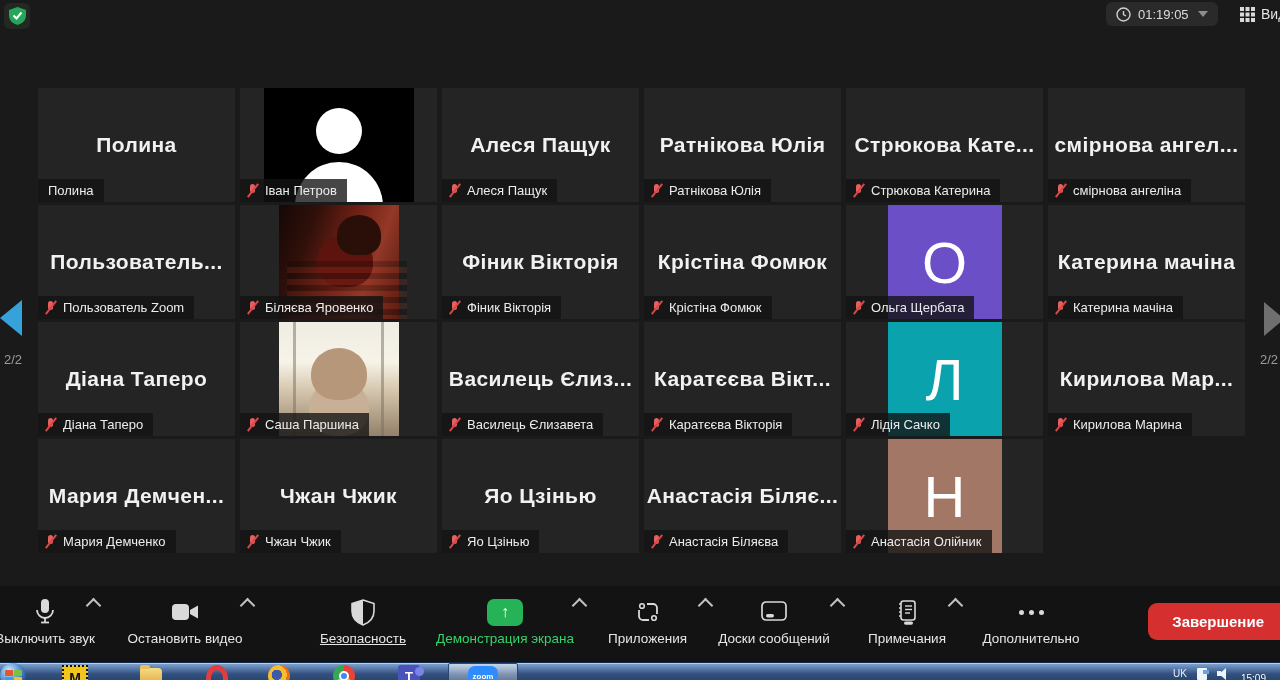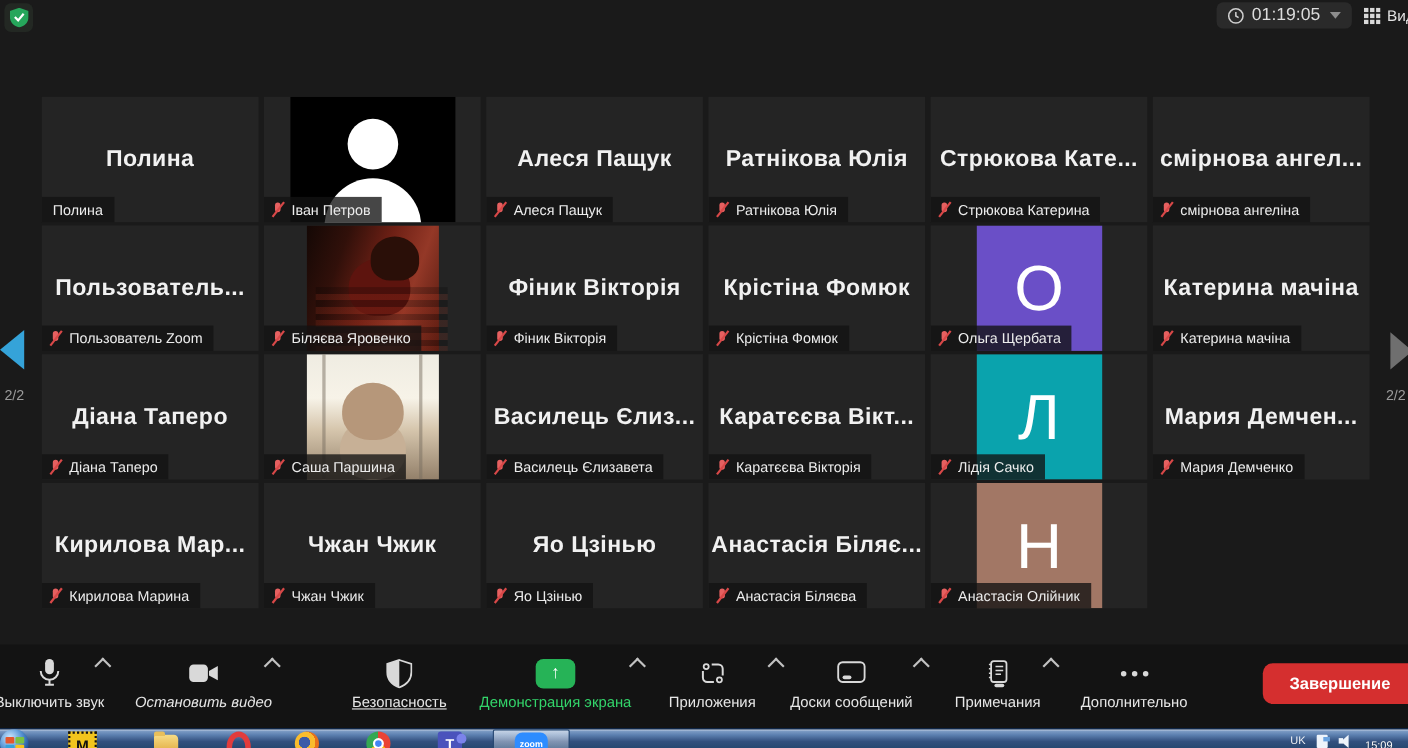--- a/index.html
+++ b/index.html
@@ -4,21 +4,21 @@
 <style>
   html,body { margin:0; padding:0; background:#000; }
   .screen { position:relative; width:1280px; height:680px; background:#1a1a1a; overflow:hidden;
             font-family:"Liberation Sans", sans-serif; }
 
   
   .topbar { position:absolute; left:0; top:0; width:100%; height:30px; }
   .enc-badge { position:absolute; left:4px; top:3px; width:26px; height:26px; background:#232823;
                border-radius:6px; display:flex; align-items:center; justify-content:center; }
   .timer-pill { position:absolute; left:1106px; top:2px; height:24px; background:#2a2a2a; border-radius:6px;
-                display:flex; align-items:center; gap:7px; padding:0 10px; color:#dcdcdc; font-size:16px;justify-content:flex-end; }
+                display:flex; align-items:center; gap:7px; padding:0 10px; color:#dcdcdc; font-size:13px;justify-content:flex-end; }
   .tri-down { width:0; height:0; border-left:5px solid transparent; border-right:5px solid transparent;
               border-top:6px solid #8d8d8d; margin-left:2px; }
   .view-btn { position:absolute; left:1240px; top:2px; height:24px; display:flex; align-items:center; gap:6px;
               color:#e2e2e2; font-size:14px; white-space:nowrap; }
 
   
   .grid { position:absolute; left:38px; top:88px; display:grid; grid-template-columns:repeat(6,197px);
           grid-auto-rows:114px; gap:3px 5px; }
   .tile { position:relative; background:#242424; overflow:hidden; }
   .big  { position:absolute; inset:0; display:flex; align-items:center; justify-content:center;
@@ -302,32 +302,32 @@
       <div class="avatar letterbox av-teal">
         <span>Л</span>
       </div>
       <div class="plabel">
         <span class="micmute"></span>
         <span>Лідія Сачко</span>
       </div>
     </div>
 
     <div class="tile">
+      <div class="big">Кирилова Мар...</div>
+      <div class="plabel">
+        <span class="micmute"></span>
+        <span>Кирилова Марина</span>
+      </div>
+    </div>
+
+    <div class="tile">
       <div class="big">Мария Демчен...</div>
       <div class="plabel">
         <span class="micmute"></span>
         <span>Мария Демченко</span>
-      </div>
-    </div>
-
-    <div class="tile">
-      <div class="big">Кирилова Мар...</div>
-      <div class="plabel">
-        <span class="micmute"></span>
-        <span>Кирилова Марина</span>
       </div>
     </div>
 
 
     <div class="tile">
       <div class="big">Чжан Чжик</div>
       <div class="plabel">
         <span class="micmute"></span>
         <span>Чжан Чжик</span>
       </div>
@@ -374,21 +374,21 @@
           <rect x="8" y="1" width="8" height="14" rx="4" fill="#d9d9d9"></rect>
           <path d="M4 12 a8 8 0 0 0 16 0" stroke="#d9d9d9" stroke-width="1.8" fill="none"></path>
           <line x1="12" y1="20" x2="12" y2="24" stroke="#d9d9d9" stroke-width="1.8"></line>
           <line x1="8" y1="24.5" x2="16" y2="24.5" stroke="#d9d9d9" stroke-width="1.8"></line>
         </svg>
       </div>
       <div class="tlabel">Выключить звук</div>
     </div>
     <span class="chev" style="left:88px;"></span>
 
-    <div class="titem" style="left:110px; width:150px;font-style:italic;">
+    <div class="titem" style="left:110px; width:150px;">
       <div class="ico">
         <svg width="30" height="22" viewBox="0 0 30 22">
           <rect x="2" y="3" width="17" height="16" rx="4" fill="#d9d9d9"></rect>
           <path d="M20 9 L28 4.5 V17.5 L20 13 Z" fill="#d9d9d9"></path>
         </svg>
       </div>
       <div class="tlabel">Остановить видео</div>
     </div>
     <span class="chev" style="left:242px;"></span>
 

